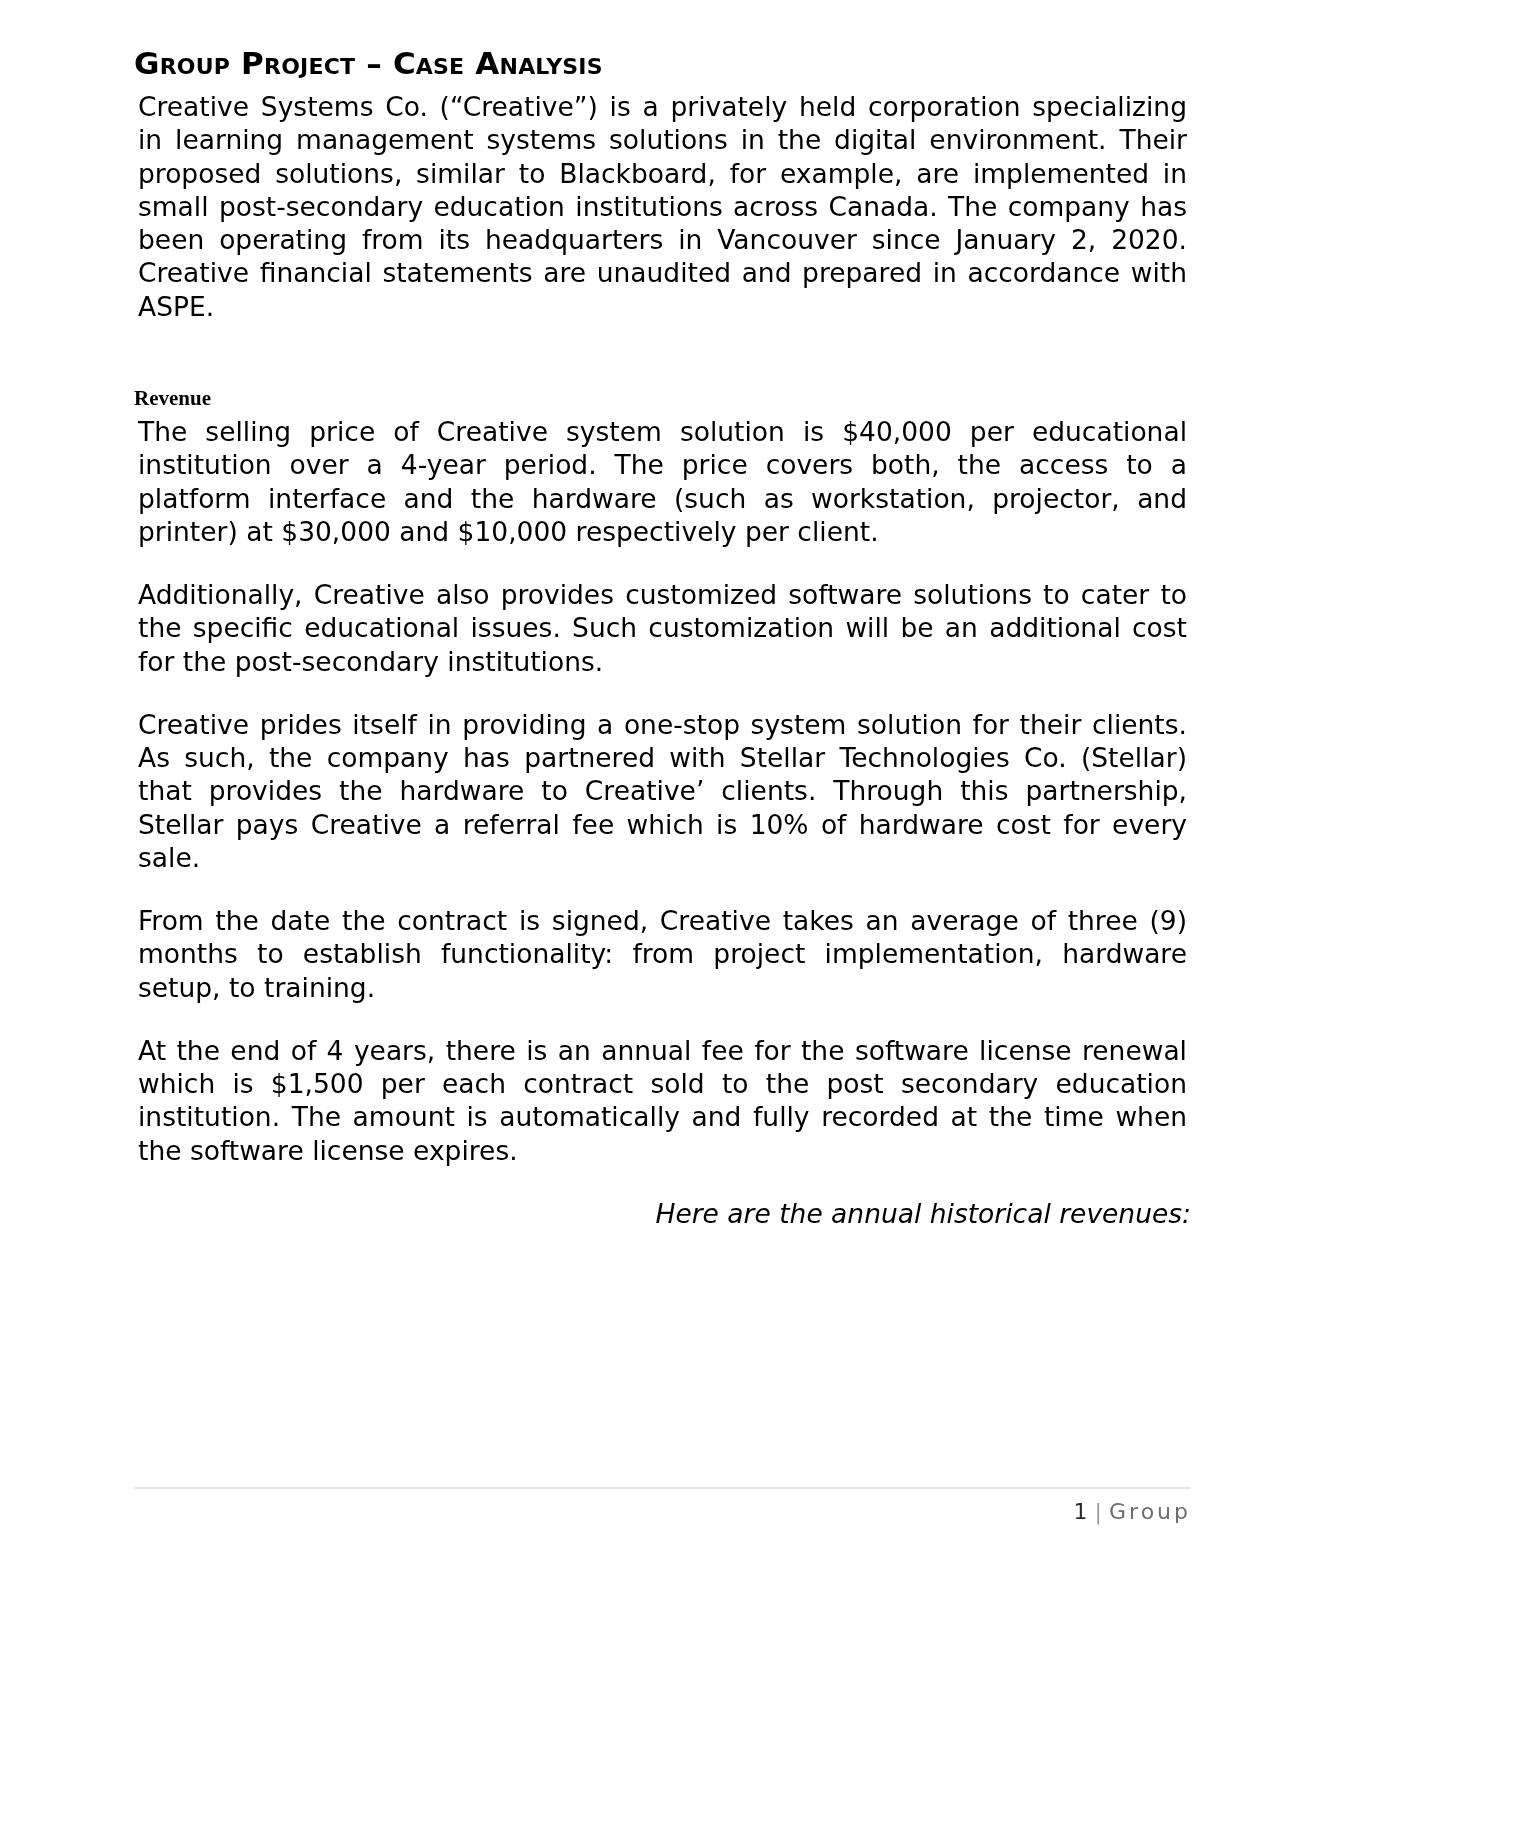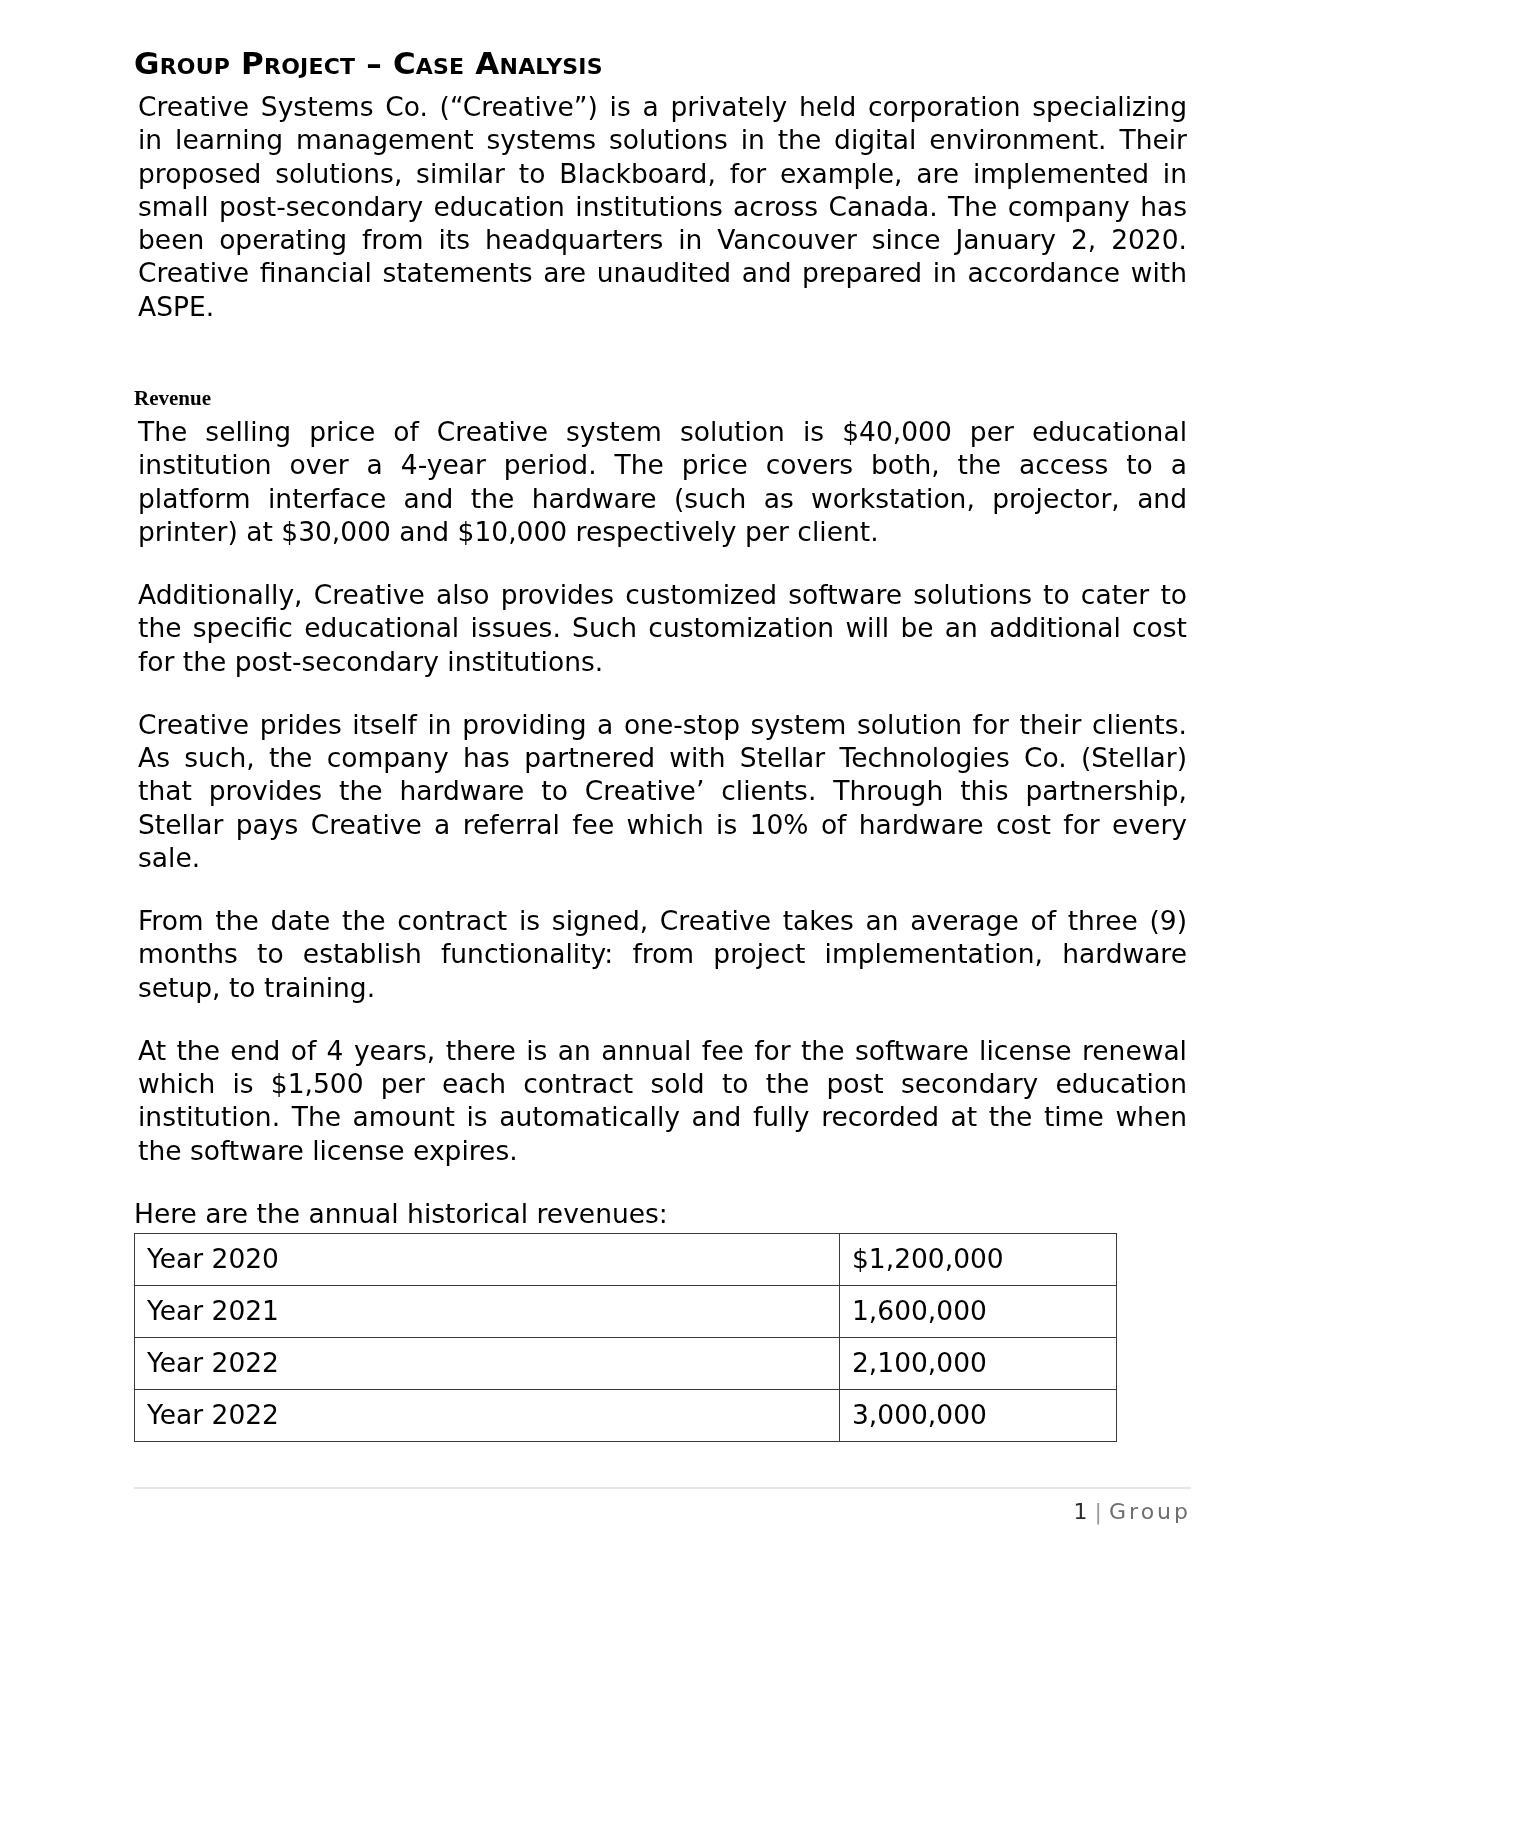--- a/index.html
+++ b/index.html
@@ -53,21 +53,22 @@
     font-size: 21px;
     font-weight: bold;
     line-height: 1.255;
     margin: 0;
     font-family: Liberation Serif, serif;
   }
   .table-intro {
     font-size: 26.5px;
     line-height: 1.255;
     margin: 30px 0 0 0;
-    text-align: left;
+    text-align: right;
+    font-style: italic;
   }
   table.rev-table {
     border-collapse: collapse;
     width: 956px;
     margin: 3px 0 0 0;
     table-layout: fixed;
   }
   table.rev-table td {
     border: 1.5px solid #3b3b3b;
     font-size: 26.5px;
@@ -122,40 +123,20 @@
 
     <p class="body spaced">Creative prides itself in providing a one-stop system solution for their clients. As such, the company has partnered with Stellar Technologies Co. (Stellar) that provides the hardware to Creative’ clients. Through this partnership, Stellar pays Creative a referral fee which is 10% of hardware cost for every sale.</p>
 
 
     <p class="body spaced">From the date the contract is signed, Creative takes an average of three (9) months to establish functionality: from project implementation, hardware setup, to training.</p>
 
     <p class="body spaced">At the end of 4 years, there is an annual fee for the software license renewal which is $1,500 per each contract sold to the post secondary education institution. The amount is automatically and fully recorded at the time when the software license expires.</p>
 
     <p class="table-intro">Here are the annual historical revenues:</p>
 
-    <table class="rev-table">
-      <tbody>
-        <tr>
-          <td class="label-col">Year 2020</td>
-          <td class="value-col">$1,200,000</td>
-        </tr>
-        <tr>
-          <td class="label-col">Year 2021</td>
-          <td class="value-col">1,600,000</td>
-        </tr>
-        <tr>
-          <td class="label-col">Year 2022</td>
-          <td class="value-col">2,100,000</td>
-        </tr>
-        <tr>
-          <td class="label-col">Year 2022</td>
-          <td class="value-col">3,000,000</td>
-        </tr>
-      </tbody>
-    </table>
 
   </div>
 
   <div class="footer">
     <div class="footer-rule"></div>
     <div class="footer-text"><span class="pg-num">1</span> <span class="pg-sep">|</span> <span class="pg-word">Group</span></div>
   </div>
 
 </div>
 

